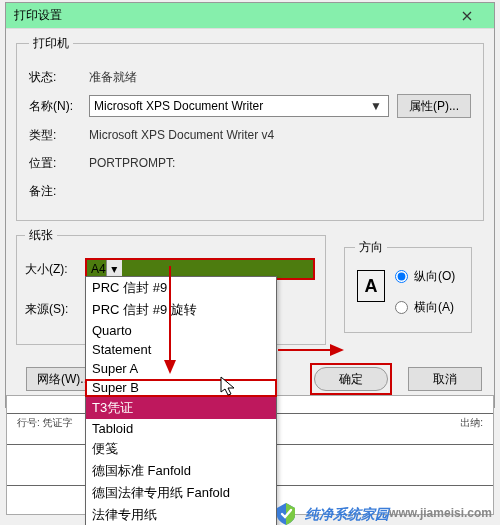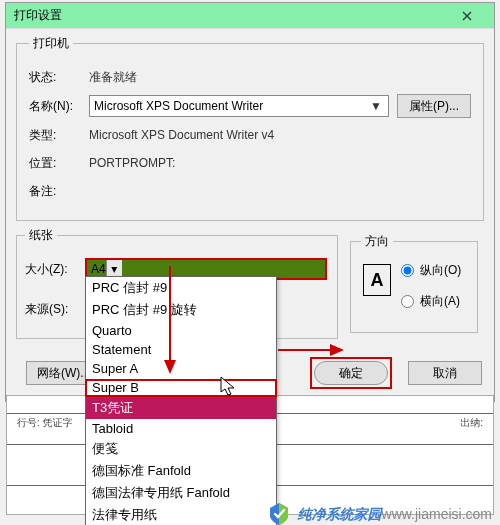--- a/index.html
+++ b/index.html
@@ -252,21 +252,21 @@
           <span class="text">A4</span>
           <span class="arrow">▾</span>
         </div>
       </div>
       <div class="row" style="margin-top:18px;">
         <span class="paper-label">来源(S):</span>
         <div class="combo" style="visibility:hidden;">x</div>
       </div>
     </fieldset>
 
-    <fieldset class="orient-fs" style="margin:6px;">
+    <fieldset class="orient-fs" style="margin:12px;">
       <legend>方向</legend>
       <div style="display:flex;gap:6px;align-items:flex-start;">
         <div class="orient-a">A</div>
         <div>
           <label class="radio-row">
             <input type="radio" name="orient" checked="" style="">
             <span>纵向(O)</span>
           </label>
           <label class="radio-row" style="margin-top:14px;">
             <input type="radio" name="orient" style="">
@@ -319,15 +319,15 @@
 <div class="watermark">
   <div class="wm-logo">
     <svg width="26" height="26" viewBox="0 0 26 26">
       <path d="M13 2 L22 7 L22 15 C22 20 13 24 13 24 C13 24 4 20 4 15 L4 7 Z" fill="#3b7dd8"></path>
       <path d="M13 2 L22 7 L22 15 C22 20 13 24 13 24 L13 2 Z" fill="#7ac943"></path>
       <path d="M9 13 L12 16 L18 9" stroke="#fff" stroke-width="2.4" fill="none" stroke-linecap="round"></path>
     </svg>
   </div>
   <div style="display:flex;line-height:1.05;">
     <span>纯净系统家园</span>
-    <span style="font-size:14px;color:#888;font-style:normal;font-weight:normal;">www.jiameisi.com</span>
+    <span style="font-size:12px;color:#888;font-style:normal;font-weight:bold;">www.jiameisi.com</span>
   </div>
 </div>
 
 </body></html>

